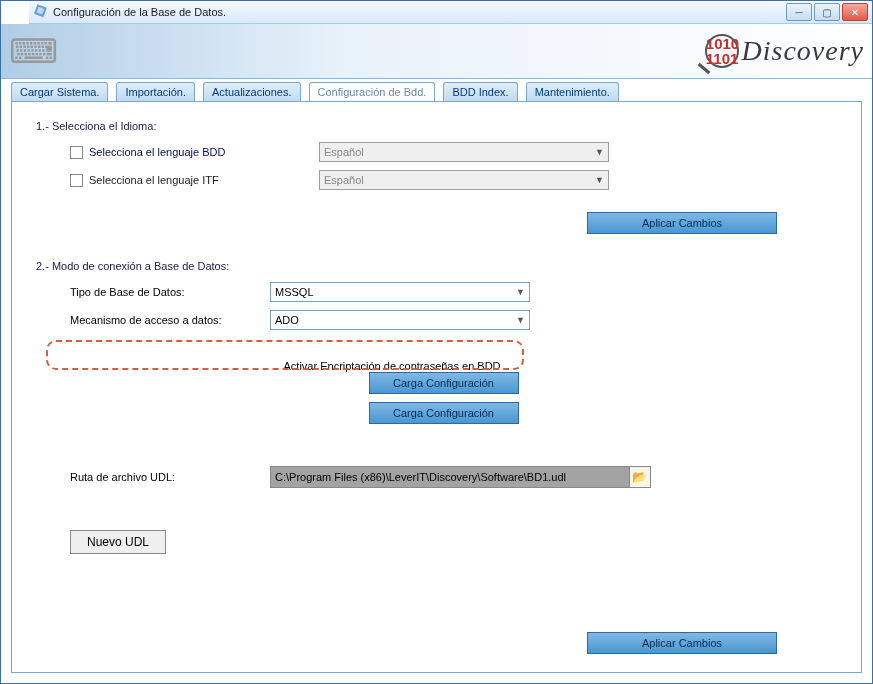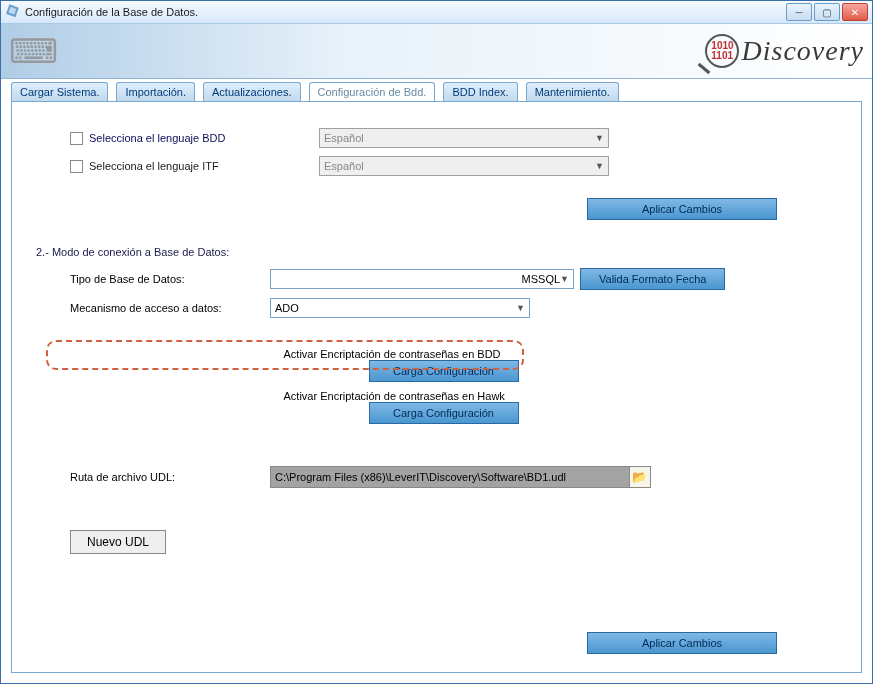--- a/index.html
+++ b/index.html
@@ -17,20 +17,21 @@
     display: flex;
     flex-direction: column;
   }
   .titlebar {
     height: 26px;
     background: linear-gradient(to bottom, #f5faff, #d7e8fa);
     display: flex;
     align-items: center;
     padding: 0 4px;
     border-bottom: 1px solid #a8c8e4;
+    margin-left: 28px;
   }
   .titlebar-icon {
     width: 16px; height: 16px;
     margin-right: 4px;
     display:flex;align-items:center;justify-content:center;
   }
   .titlebar-text { flex: 1; color: #1a1a1a; font-size:11px;}
   .winbtns { display:flex; gap:2px; }
   .winbtn {
     width: 26px; height: 18px;
@@ -49,21 +50,21 @@
     padding: 0 8px;
   }
   .kb-icon { font-size:34px; color:#999; letter-spacing:-6px; }
   .logo { display:flex; align-items:center; gap:2px; }
   .logo-mag {
     width:34px;height:34px;border:2px solid #555;border-radius:50%;
     display:flex;align-items:center;justify-content:center;
     position:relative;
   }
   .logo-mag::after{content:'';position:absolute;width:14px;height:3px;background:#555;bottom:-4px;left:-10px;transform:rotate(40deg);}
-  .logo-mag span{font-size:10px;color:#c33030;font-weight:bold;line-height:1;}
+  .logo-mag span{font-size:15px;color:#c33030;font-weight:bold;line-height:1;}
   .logo-text { font-family: Georgia, serif; font-size:28px; font-style:italic; color:#3a3a3a; letter-spacing:1px;}
   .tabsrow {
     display:flex; gap:8px;
     padding: 3px 10px 0 10px;
     background:#fff;
   }
   .tab {
     padding: 3px 8px;
     border: 1px solid #7aa8d0;
     border-bottom: none;
@@ -172,20 +173,21 @@
     <div class="tab">Actualizaciones.</div>
     <div class="tab active">Configuración de Bdd.</div>
     <div class="tab">BDD Index.</div>
     <div class="tab">Mantenimiento.</div>
   </div>
 
   <div class="panel">
 
     <div class="dashed-box" style="left:34px; top:238px; width:478px; height:30px;"></div>
 
+    <div class="heading">1.- Selecciona el Idioma:</div>
 
     <div class="row indent">
       <div class="check"></div>
       <div class="bdd-lbl">Selecciona el lenguaje BDD</div>
       <div class="combo">
         <span>Español</span>
         <span class="arrow">▼</span>
       </div>
     </div>
 
@@ -202,45 +204,43 @@
     <div class="right">
       <div class="btn-blue" style="width:190px;">Aplicar Cambios</div>
     </div>
 
     <div class="bigspace"></div>
 
     <div class="heading">2.- Modo de conexión a Base de Datos:</div>
 
     <div class="row indent">
       <div class="label-col">Tipo de Base de Datos:</div>
-      <div class="combo enabled" style="width:304px;justify-content:flex-end;">
+      <div class="combo enabled" style="width:260px;">
         <span>MSSQL</span>
         <span class="arrow">▼</span>
       </div>
       <div style="width:6px;"></div>
-      <div class="btn-blue">Valida Formato Fecha</div>
     </div>
 
     <div class="row indent">
       <div class="label-col">Mecanismo de acceso a datos:</div>
       <div class="combo enabled" style="width:260px;">
         <span>ADO</span>
         <span class="arrow">▼</span>
       </div>
     </div>
 
     <div class="space"></div>
 
     <div class="row indent2">
       <div style="width:320px;">Activar Encriptación de contraseñas en BDD</div>
       <div class="btn-blue" style="width:150px;">Carga Configuración</div>
     </div>
 
     <div class="row indent2" style="margin-top:8px;">
-      <div style="width:320px;">Activar Encriptación de contraseñas en Hawk</div>
       <div class="btn-blue" style="width:150px;">Carga Configuración</div>
     </div>
 
     <div class="bigspace"></div>
 
     <div class="row indent">
       <div class="label-col">Ruta de archivo UDL:</div>
       <div class="path-input">
         <span>C:\Program Files (x86)\LeverIT\Discovery\Software\BD1.udl</span>
       </div>

